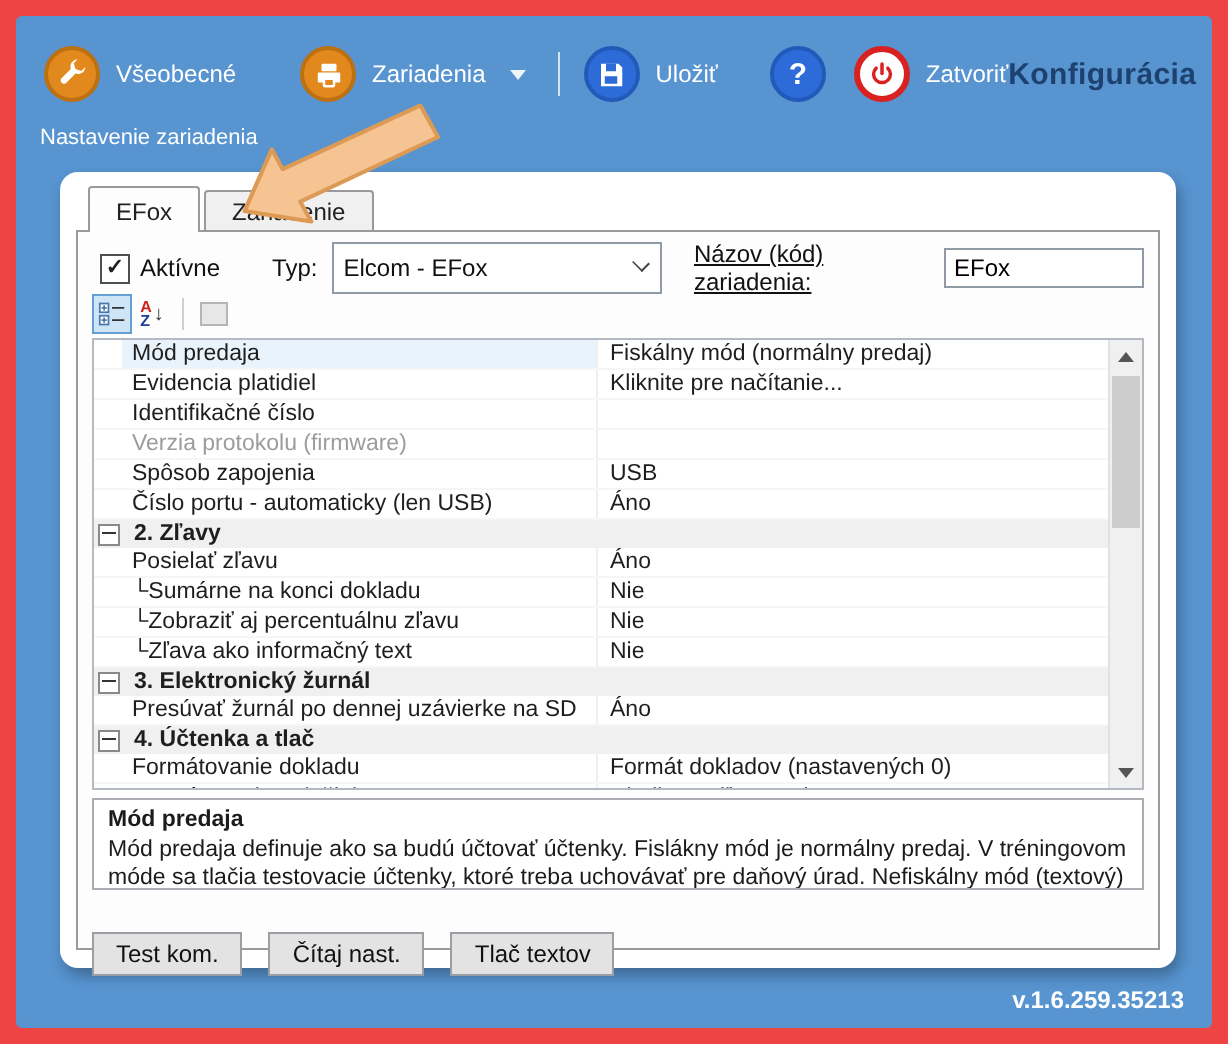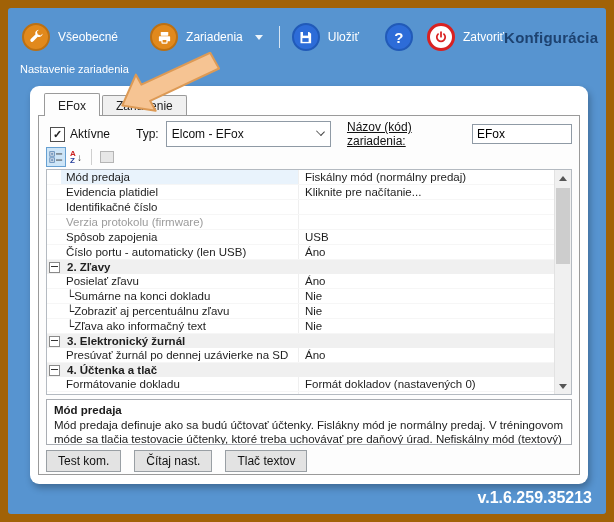--- a/index.html
+++ b/index.html
@@ -1,17 +1,17 @@
 <!DOCTYPE html>
 <html><head>
 <meta charset="utf-8">
 <style>
   html,body{margin:0;padding:0;}
   body{font-family:"Liberation Sans", sans-serif;}
-  .screen{position:relative;width:614px;height:522px;background:#a16207;overflow:hidden;}
+  .screen{position:relative;width:614px;height:522px;background:#ef4444;overflow:hidden;}
   .window{position:absolute;left:8px;top:8px;width:598px;height:506px;background:#5794d0;border-radius:3px;}
 
   
   .toolbar{position:absolute;left:14px;top:8px;right:14px;height:42px;display:flex;align-items:center;color:#fff;font-size:12px;}
   .tb-item{display:flex;align-items:center;gap:8px;cursor:pointer;}
   .circle{width:28px;height:28px;border-radius:50%;display:flex;align-items:center;justify-content:center;box-sizing:border-box;flex:none;}
   .circle.orange{background:#e1891c;border:2px solid #bc7012;}
   .circle.blue{background:#2d6cd8;border:2px solid #215ab8;}
   .circle.power{background:#ffffff;border:3px solid #d92121;}
   .help-q{font-weight:bold;font-size:15px;color:#fff;}
@@ -73,23 +73,23 @@
   .pg-thumb{position:absolute;left:1px;top:18px;width:14px;height:76px;background:#cdcdcd;cursor:grab;}
 
   
   .desc{margin-top:4px;height:46px;border:1px solid #a9adb3;background:#fff;padding:3px 7px;box-sizing:border-box;
         font-size:11.5px;color:#1b1b1b;line-height:1.28;overflow:hidden;}
   .desc-title{font-weight:bold;}
 
   
   .btn-row{margin-top:5px;display:flex;}
   .btn{height:22px;padding:0 11px;background:#e3e3e3;border:1px solid #999fa4;font-size:12px;color:#111;
-       margin-right:13px;font-family:"Liberation Sans",sans-serif;cursor:pointer;}
-
-  .version{position:absolute;right:14px;bottom:7px;color:#fff;font-size:16px;font-weight:bold;}
+       margin-right:13px;font-family:"Liberation Sans",sans-serif;cursor:pointer;margin-top:16px;}
+
+  .version{position:absolute;right:14px;bottom:7px;color:#fff;font-size:12px;font-weight:bold;}
 
   
   .anno-arrow{position:absolute;left:104px;top:44px;z-index:6;pointer-events:none;}
 </style>
 </head>
 <body>
 
 <div class="screen">
   <div class="window">
 

